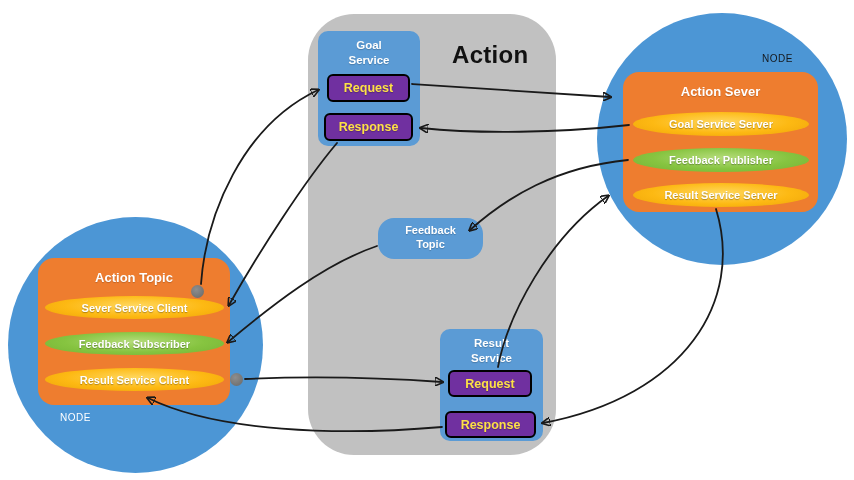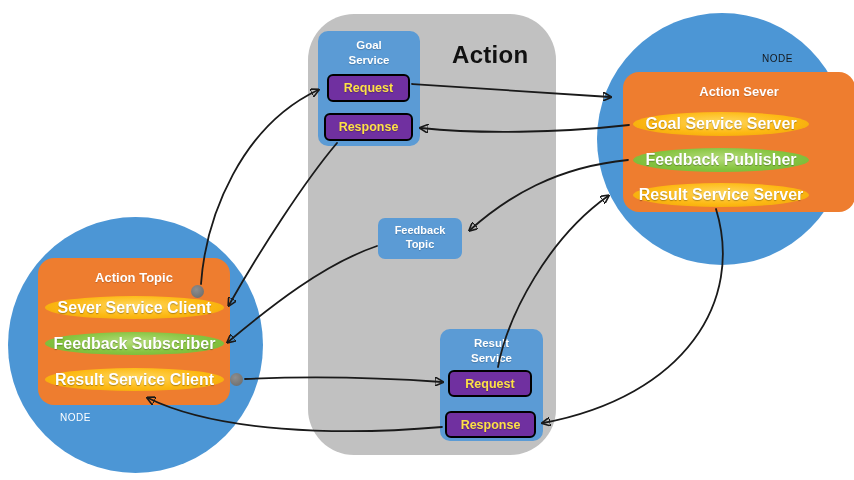--- a/index.html
+++ b/index.html
@@ -23,50 +23,50 @@
   .node-circle { position: absolute; border-radius: 50%; background: var(--node-blue, #4c96d5); }
   .node-right { left: 597px; top: 13px; width: 250px; height: 252px; }
   .node-left  { left: 8px;  top: 217px; width: 255px; height: 256px; }
 
   .node-label { position: absolute; font-size: 10px; font-weight: normal; letter-spacing: .5px; }
   .node-label-right { left: 762px; top: 53px; color: #15181c; }
   .node-label-left  { left: 60px;  top: 412px; color: #ffffff; }
 
   
   .orange-box { position: absolute; background: var(--box-orange, #ee7d2f); border-radius: 16px; }
-  .orange-right { left: 623px; top: 72px;  width: 232px; height: 140px; }
+  .orange-right { left: 623px; top: 72px;  width: 195px; height: 140px; }
   .orange-left  { left: 38px;  top: 258px; width: 192px; height: 147px; }
   .orange-title {
     position: absolute; left: 0; right: 0; top: 12px; text-align: center;
     color: #fff; font-weight: bold; font-size: 13px; text-shadow: 0 1px 1px rgba(0,0,0,.2);
   }
 
   
   .pill {
     position: absolute; border-radius: 50%;
     display: flex; align-items: center; justify-content: center;
-    color: #fff; font-weight: bold; font-size: 16px; white-space: nowrap;
+    color: #fff; font-weight: bold; font-size: 11px; white-space: nowrap;
     text-shadow: 0 1px 1px rgba(0,0,0,.3);
   }
   .pill.yellow { background: radial-gradient(ellipse at 50% 42%, #ffd75e 0%, var(--pill-yellow, #fdb913) 55%, #eda207 100%); }
   .pill.green  { background: radial-gradient(ellipse at 50% 42%, #b5dc7a 0%, var(--pill-green, #86c440) 55%, #74b235 100%); }
   .orange-right .pill { left: 10px; width: 176px; height: 24px; }
   .orange-right .pill-1 { top: 40px; }
   .orange-right .pill-2 { top: 76px; }
   .orange-right .pill-3 { top: 111px; }
   .orange-left .pill { left: 7px; width: 179px; height: 23px; }
   .orange-left .pill-1 { top: 38px; }
   .orange-left .pill-2 { top: 74px; }
   .orange-left .pill-3 { top: 110px; }
 
   
   .svc-box { position: absolute; background: var(--service-blue, #5b9bd5); border-radius: 10px; color: #fff; }
   .goal-svc   { left: 318px; top: 31px;  width: 102px; height: 115px; }
   .result-svc { left: 440px; top: 329px; width: 103px; height: 112px; }
-  .topic-box  { left: 378px; top: 218px; width: 84px;  height: 41px; border-radius: 7px; }
+  .topic-box  { left: 378px; top: 218px; width: 105px;  height: 41px; border-radius: 16px; }
   .svc-label {
     width: 62px; margin: 7px auto 0; text-align: center;
     font-weight: bold; font-size: 11.5px; line-height: 1.3;
     text-shadow: 0 1px 1px rgba(0,0,0,.2);
   }
   .topic-box .svc-label { margin-top: 5px; font-size: 11px; }
 
   .btn {
     position: absolute; background: var(--button-purple, #7030a0);
     border: 2px solid #000000; border-radius: 6px;

